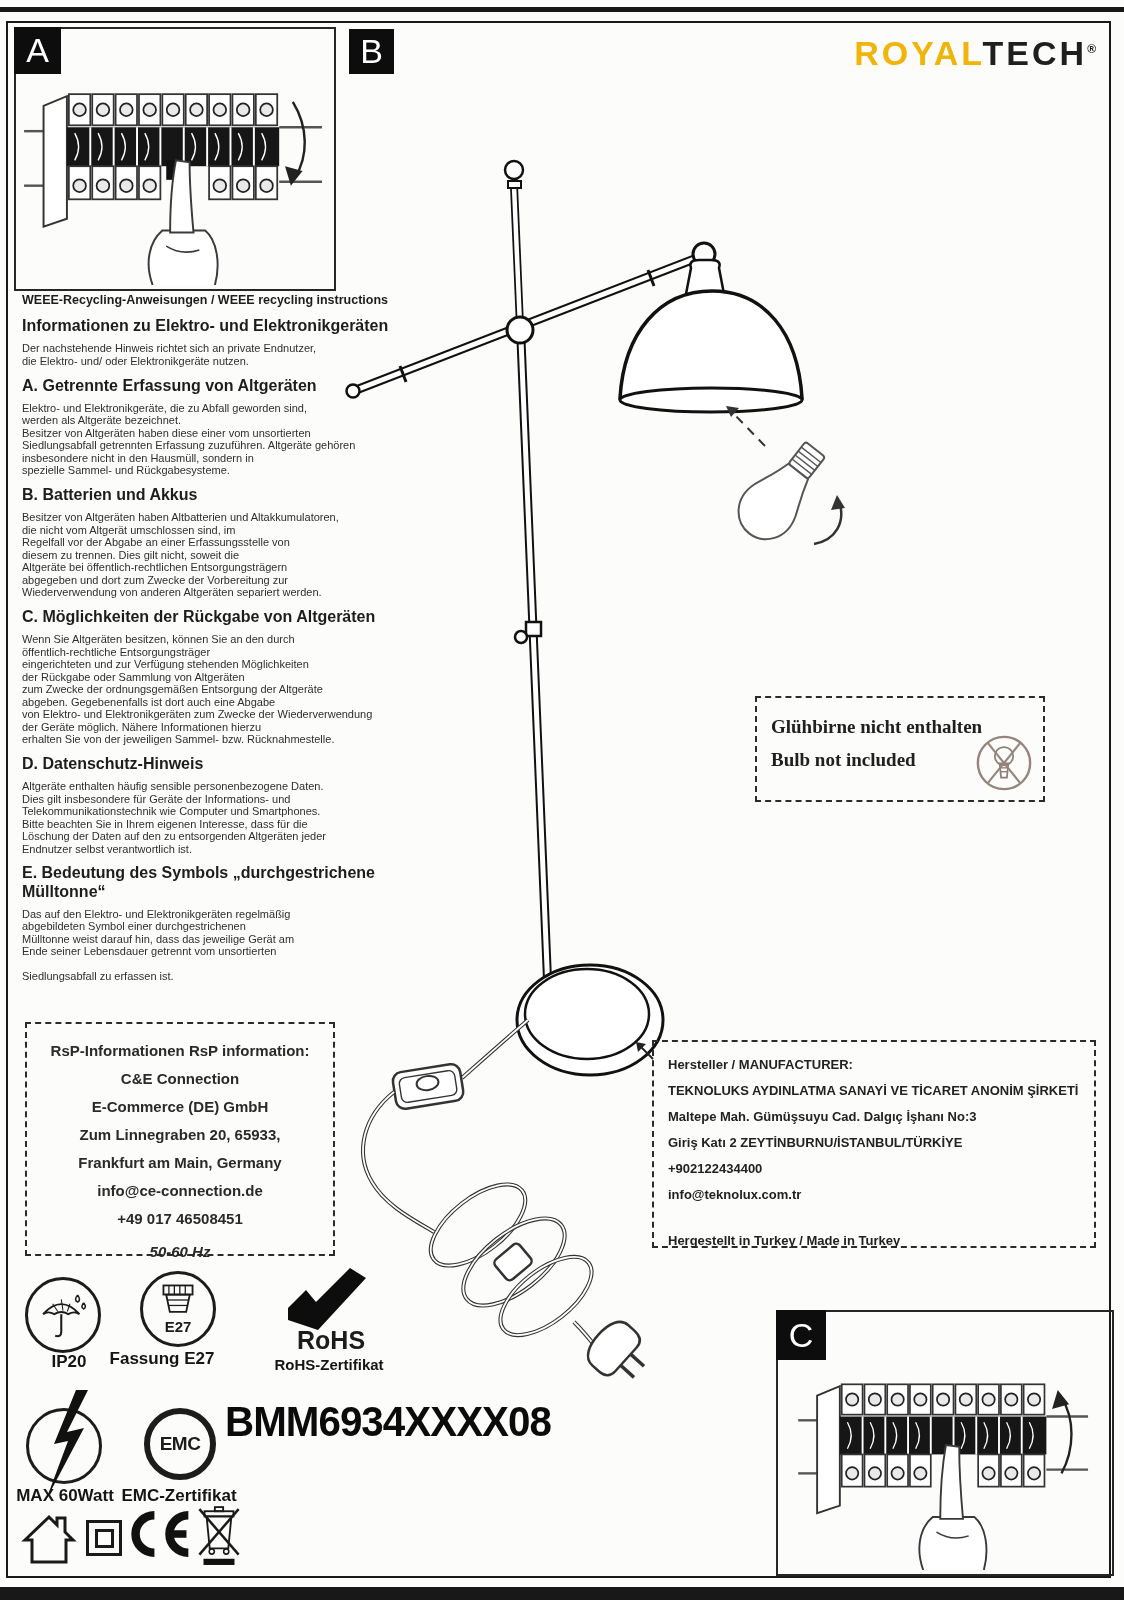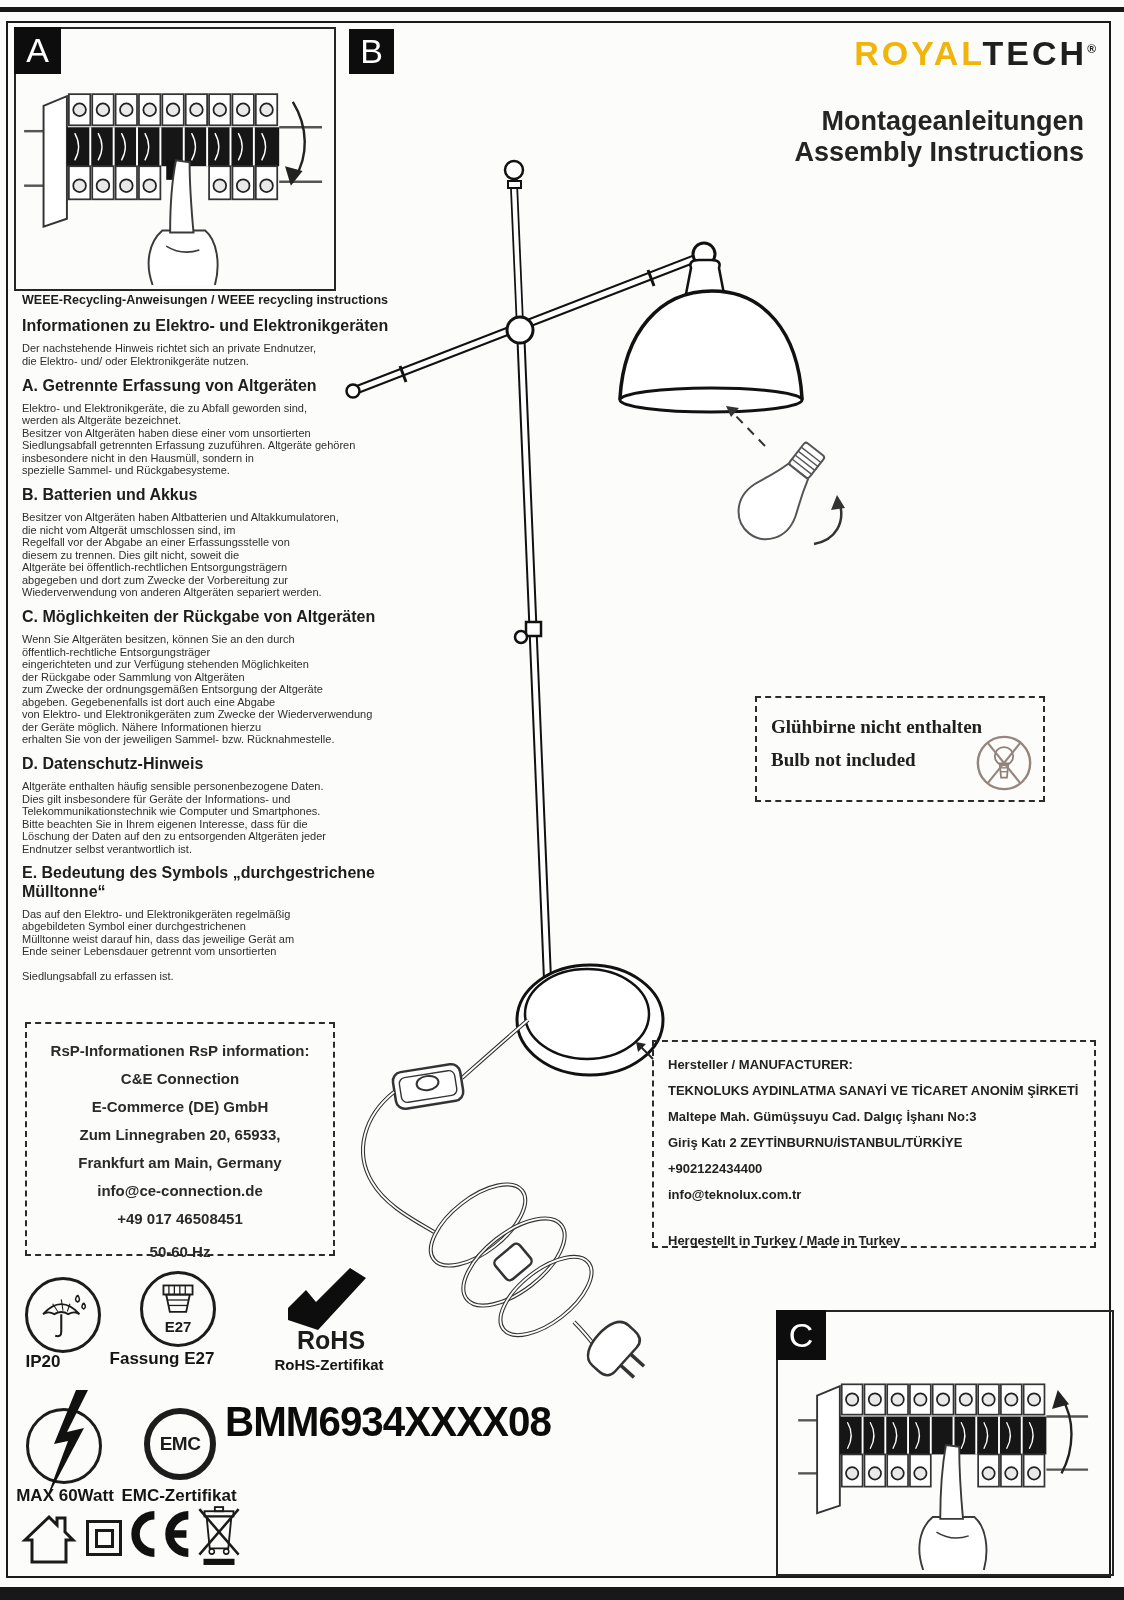--- a/index.html
+++ b/index.html
@@ -119,24 +119,20 @@
       <polygon points="274,126 268,106 286,111" fill="#222"></polygon>
     </svg>
   </div>
 
   <div class="abs plabel" style="left:349px;top:29px;width:45px;height:45px;">
       <span>B</span>
     </div>
 
   <div class="abs logo" style="right:28px;top:34px;">
     <span class="royal">ROYAL</span><span class="tech">TECH</span><sup>®</sup>
-  </div>
-  <div class="abs titles" style="right:40px;top:106px;">
-    <div>Montageanleitungen</div>
-    <div>Assembly Instructions</div>
   </div>
 
   <div class="abs weee" style="left:22px;top:293px;">
     <h2>WEEE-Recycling-Anweisungen / WEEE recycling instructions</h2>
     <h3>Informationen zu Elektro- und Elektronikgeräten</h3>
     <p>Der nachstehende Hinweis richtet sich an private Endnutzer,
  die Elektro- und/ oder Elektronikgeräte nutzen.</p>
     <h3>A. Getrennte Erfassung von Altgeräten</h3>
     <p>Elektro- und Elektronikgeräte, die zu Abfall geworden sind,
  werden als Altgeräte bezeichnet.
@@ -272,21 +268,21 @@
   </div>
 
   <div class="abs dashed" style="left:25px;top:1022px;width:306px;height:230px;text-align:center;">
     <div class="rsp">RsP-Informationen RsP information:
 C&amp;E Connection
 E-Commerce (DE) GmbH
 Zum Linnegraben 20, 65933,
 Frankfurt am Main, Germany
 info@ce-connection.de
 +49 017 46508451</div>
-    <div class="rsp" style="padding-top:0;margin-top:-8px;">50-60 Hz</div>
+    <div class="rsp" style="padding-top:0;margin-top:-8px;font-style:italic;">50-60 Hz</div>
   </div>
 
   <svg class="abs" style="left:634px;top:1040px;" width="22" height="22" viewBox="0 0 22 22">
     <line x1="19" y1="19" x2="5" y2="5" stroke="#222" stroke-width="2"></line>
     <polygon points="2,2 12,4 4,12" fill="#222"></polygon>
   </svg>
 
   <div class="abs dashed" style="left:652px;top:1040px;width:440px;height:204px;">
     <div class="mfr">Hersteller / MANUFACTURER:
 TEKNOLUKS AYDINLATMA SANAYİ VE TİCARET ANONİM ŞİRKETİ
@@ -301,21 +297,21 @@
     <svg width="52" height="56" viewBox="0 0 60 62">
       <path d="M7,30 Q28,7 49,30 Q43,26 36,30 Q28,25 20,30 Q13,26 7,30 Z" fill="none" stroke="#1c1c1c" stroke-width="2.2"></path>
       <line x1="18" y1="18" x2="24" y2="27" stroke="#1c1c1c" stroke-width="1.2"></line>
       <line x1="28" y1="13" x2="30" y2="26" stroke="#1c1c1c" stroke-width="1.2"></line>
       <line x1="38" y1="18" x2="35" y2="27" stroke="#1c1c1c" stroke-width="1.2"></line>
       <path d="M28,30 L28,50 Q28,57 21,55" fill="none" stroke="#1c1c1c" stroke-width="2.4"></path>
       <path d="M47,8 q4,6 0,8 q-5,-2 0,-8" fill="none" stroke="#1c1c1c" stroke-width="1.8"></path>
       <path d="M54,17 q3.5,5 0,7 q-4.5,-2 0,-7" fill="none" stroke="#1c1c1c" stroke-width="1.8"></path>
     </svg>
   </div>
-  <div class="abs blabel" style="left:0;top:1352px;width:86px;">IP20</div>
+  <div class="abs blabel" style="left:26px;top:1352px;width:86px;">IP20</div>
 
   <div class="abs circle" style="left:140px;top:1271px;width:70px;height:70px;">
     <svg width="40" height="32" viewBox="0 0 44 34">
       <rect x="6" y="1" width="32" height="10" fill="none" stroke="#1c1c1c" stroke-width="2"></rect>
       <line x1="12" y1="1" x2="12" y2="11" stroke="#1c1c1c" stroke-width="1.4"></line>
       <line x1="18" y1="1" x2="18" y2="11" stroke="#1c1c1c" stroke-width="1.4"></line>
       <line x1="24" y1="1" x2="24" y2="11" stroke="#1c1c1c" stroke-width="1.4"></line>
       <line x1="30" y1="1" x2="30" y2="11" stroke="#1c1c1c" stroke-width="1.4"></line>
       <path d="M9,11 L35,11 L31,30 L13,30 Z" fill="none" stroke="#1c1c1c" stroke-width="2"></path>
       <line x1="11" y1="17" x2="33" y2="17" stroke="#1c1c1c" stroke-width="1.4"></line>

